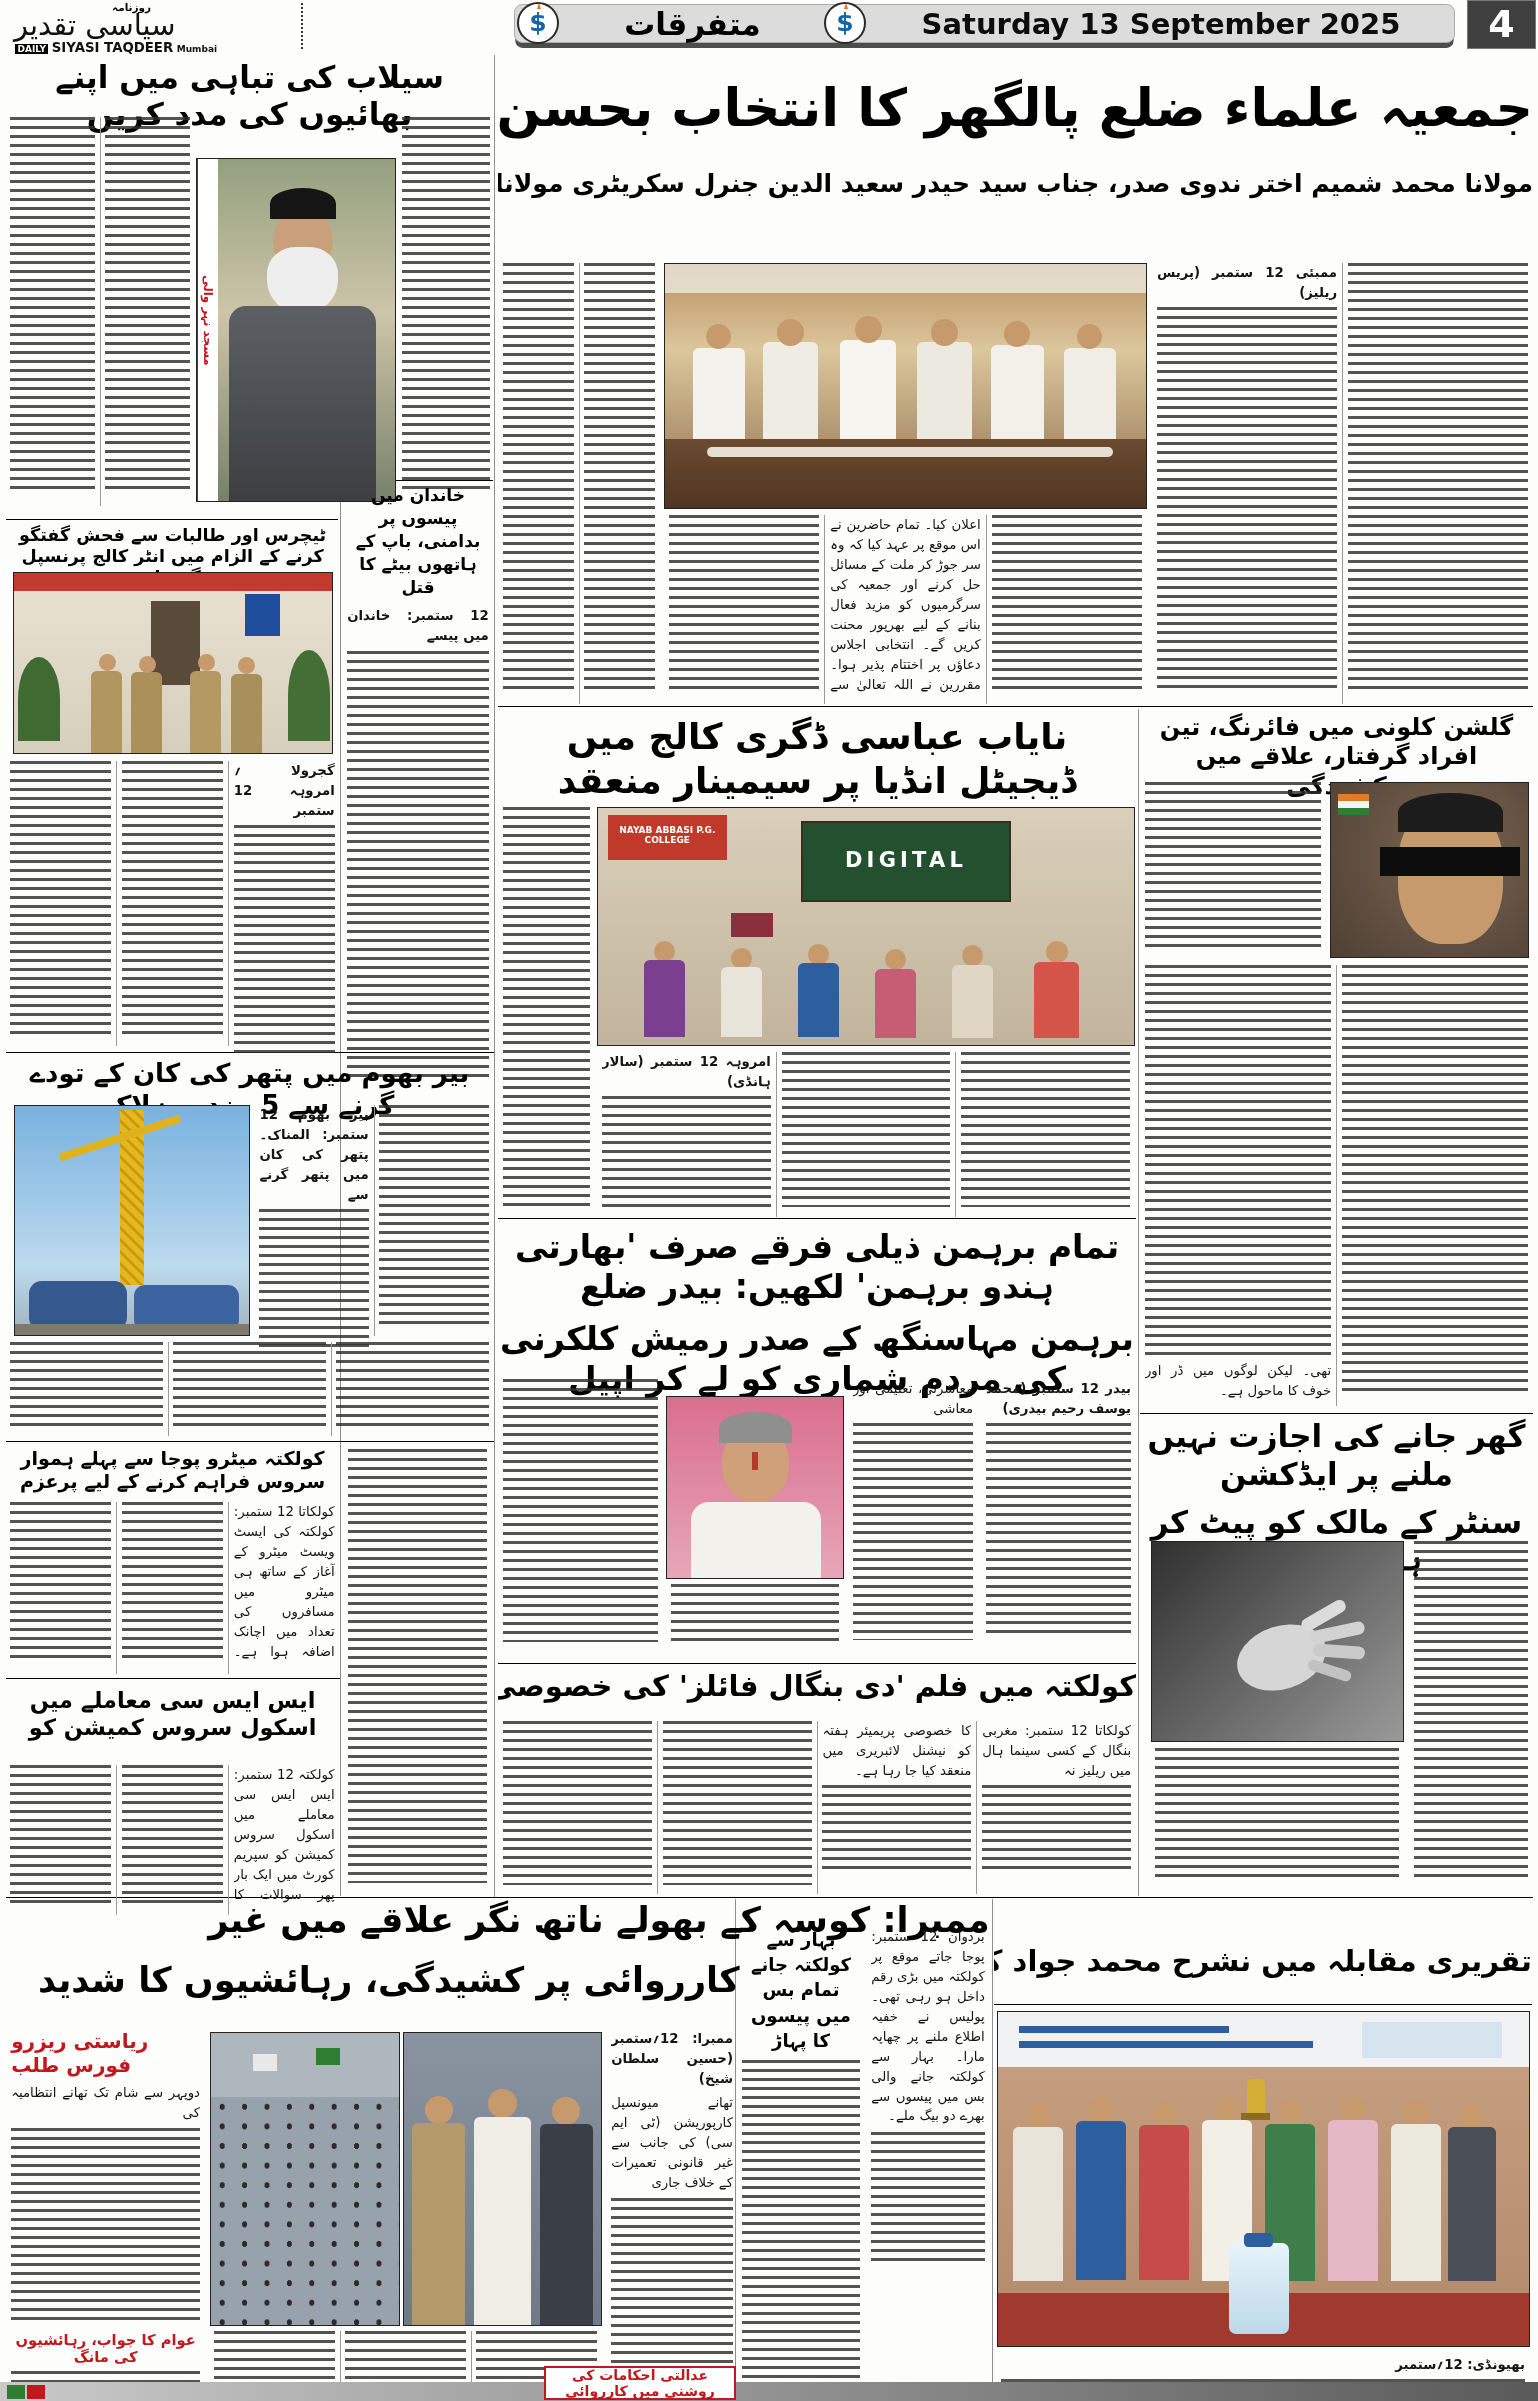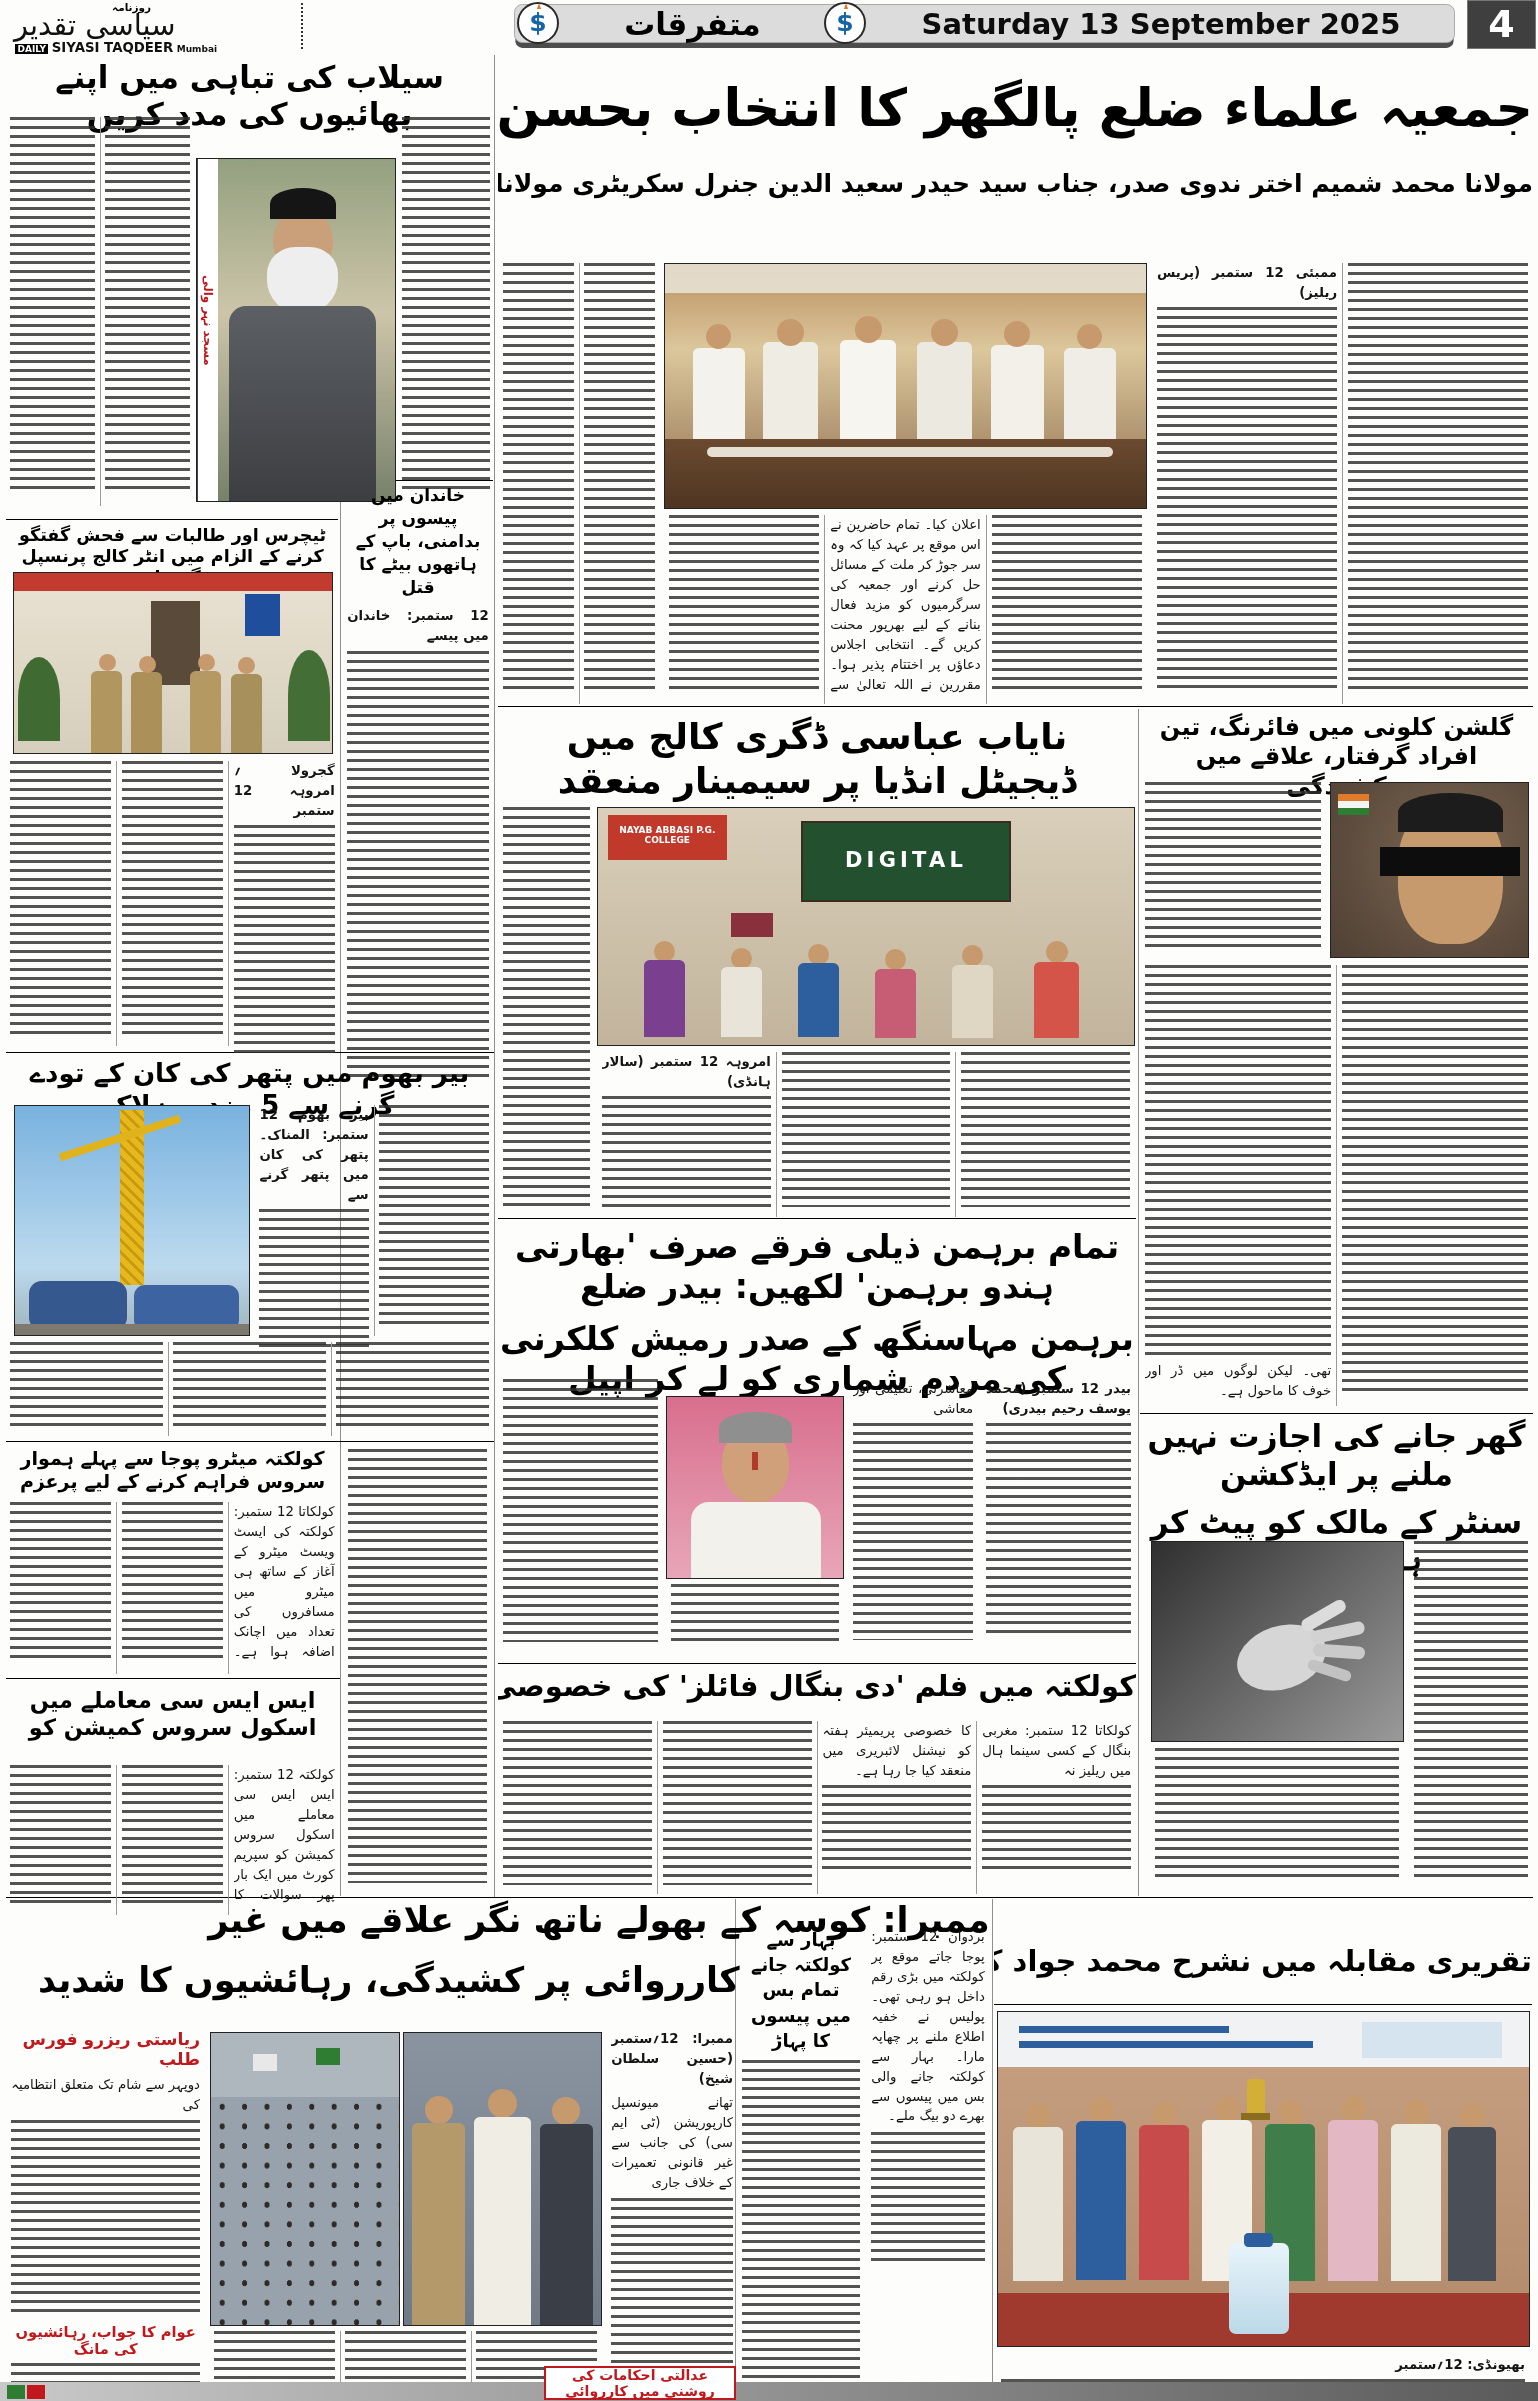--- a/index.html
+++ b/index.html
@@ -386,22 +386,22 @@
       <div class="col">
           <div class="greek" style="height:164px"></div>
         </div>
     </div>
   </div>
 
   <div class="abs" style="left:5.6px;top:1899px;width:984px;height:502px">
     <div class="hl abs" style="left:189px;top:0;width:795px;font-size:35px;white-space:nowrap;overflow:hidden">ممبرا: کوسہ کے بھولے ناتھ نگر علاقے میں غیر قانونی عمارتوں کے خلاف</div>
     <div class="hl abs" style="left:28px;top:60px;width:706px;font-size:35px;white-space:nowrap;overflow:hidden">کارروائی پر کشیدگی، رہائشیوں کا شدید احتجاج، ریاستی ریزرو فورس طلب</div>
     <div class="abs" style="left:0;top:130px;width:200px;height:371px;padding:0 5.6px">
-      <div class="redtxt" style="font-size:17px;text-align:right">ریاستی ریزرو فورس طلب</div>
-      <div class="lead" style="margin-top:5.6px">دوپہر سے شام تک متعلق انتظامیہ کی</div>
+      <div class="redtxt" style="font-size:20px;text-align:left">ریاستی ریزرو فورس طلب</div>
+      <div class="lead" style="margin-top:5.6px">دوپہر سے شام تک تھانے انتظامیہ کی</div>
       <div class="greek" style="height:196px;margin-top:5.6px"></div>
       <div class="redtxt" style="font-size:14.7px;text-align:center;margin-top:7px">عوام کا جواب، رہائشیوں کی مانگ</div>
       <div class="greek" style="height:63px;margin-top:5.6px"></div>
     </div>
     <div class="photo" style="left:204px;top:133px;width:190px;height:294px;background:linear-gradient(180deg,#aeb6be 0 22%,#98a2ac 22% 100%)">
       <div class="abs" style="left:0;top:64px;width:100%;height:229px;background-image:radial-gradient(circle 4.9px,#2e2a26 55%,transparent 57%);background-size:22.4px 19.6px"></div>
       <div class="abs" style="left:42px;top:21px;width:24px;height:17px;background:#e8e8e8"></div>
       <div class="abs" style="left:105px;top:15.4px;width:24px;height:17px;background:#2e7d32"></div>
     </div>
     <div class="photo" style="left:397px;top:133px;width:199px;height:294px;background:linear-gradient(180deg,#8a94a0,#6f7a86)">

